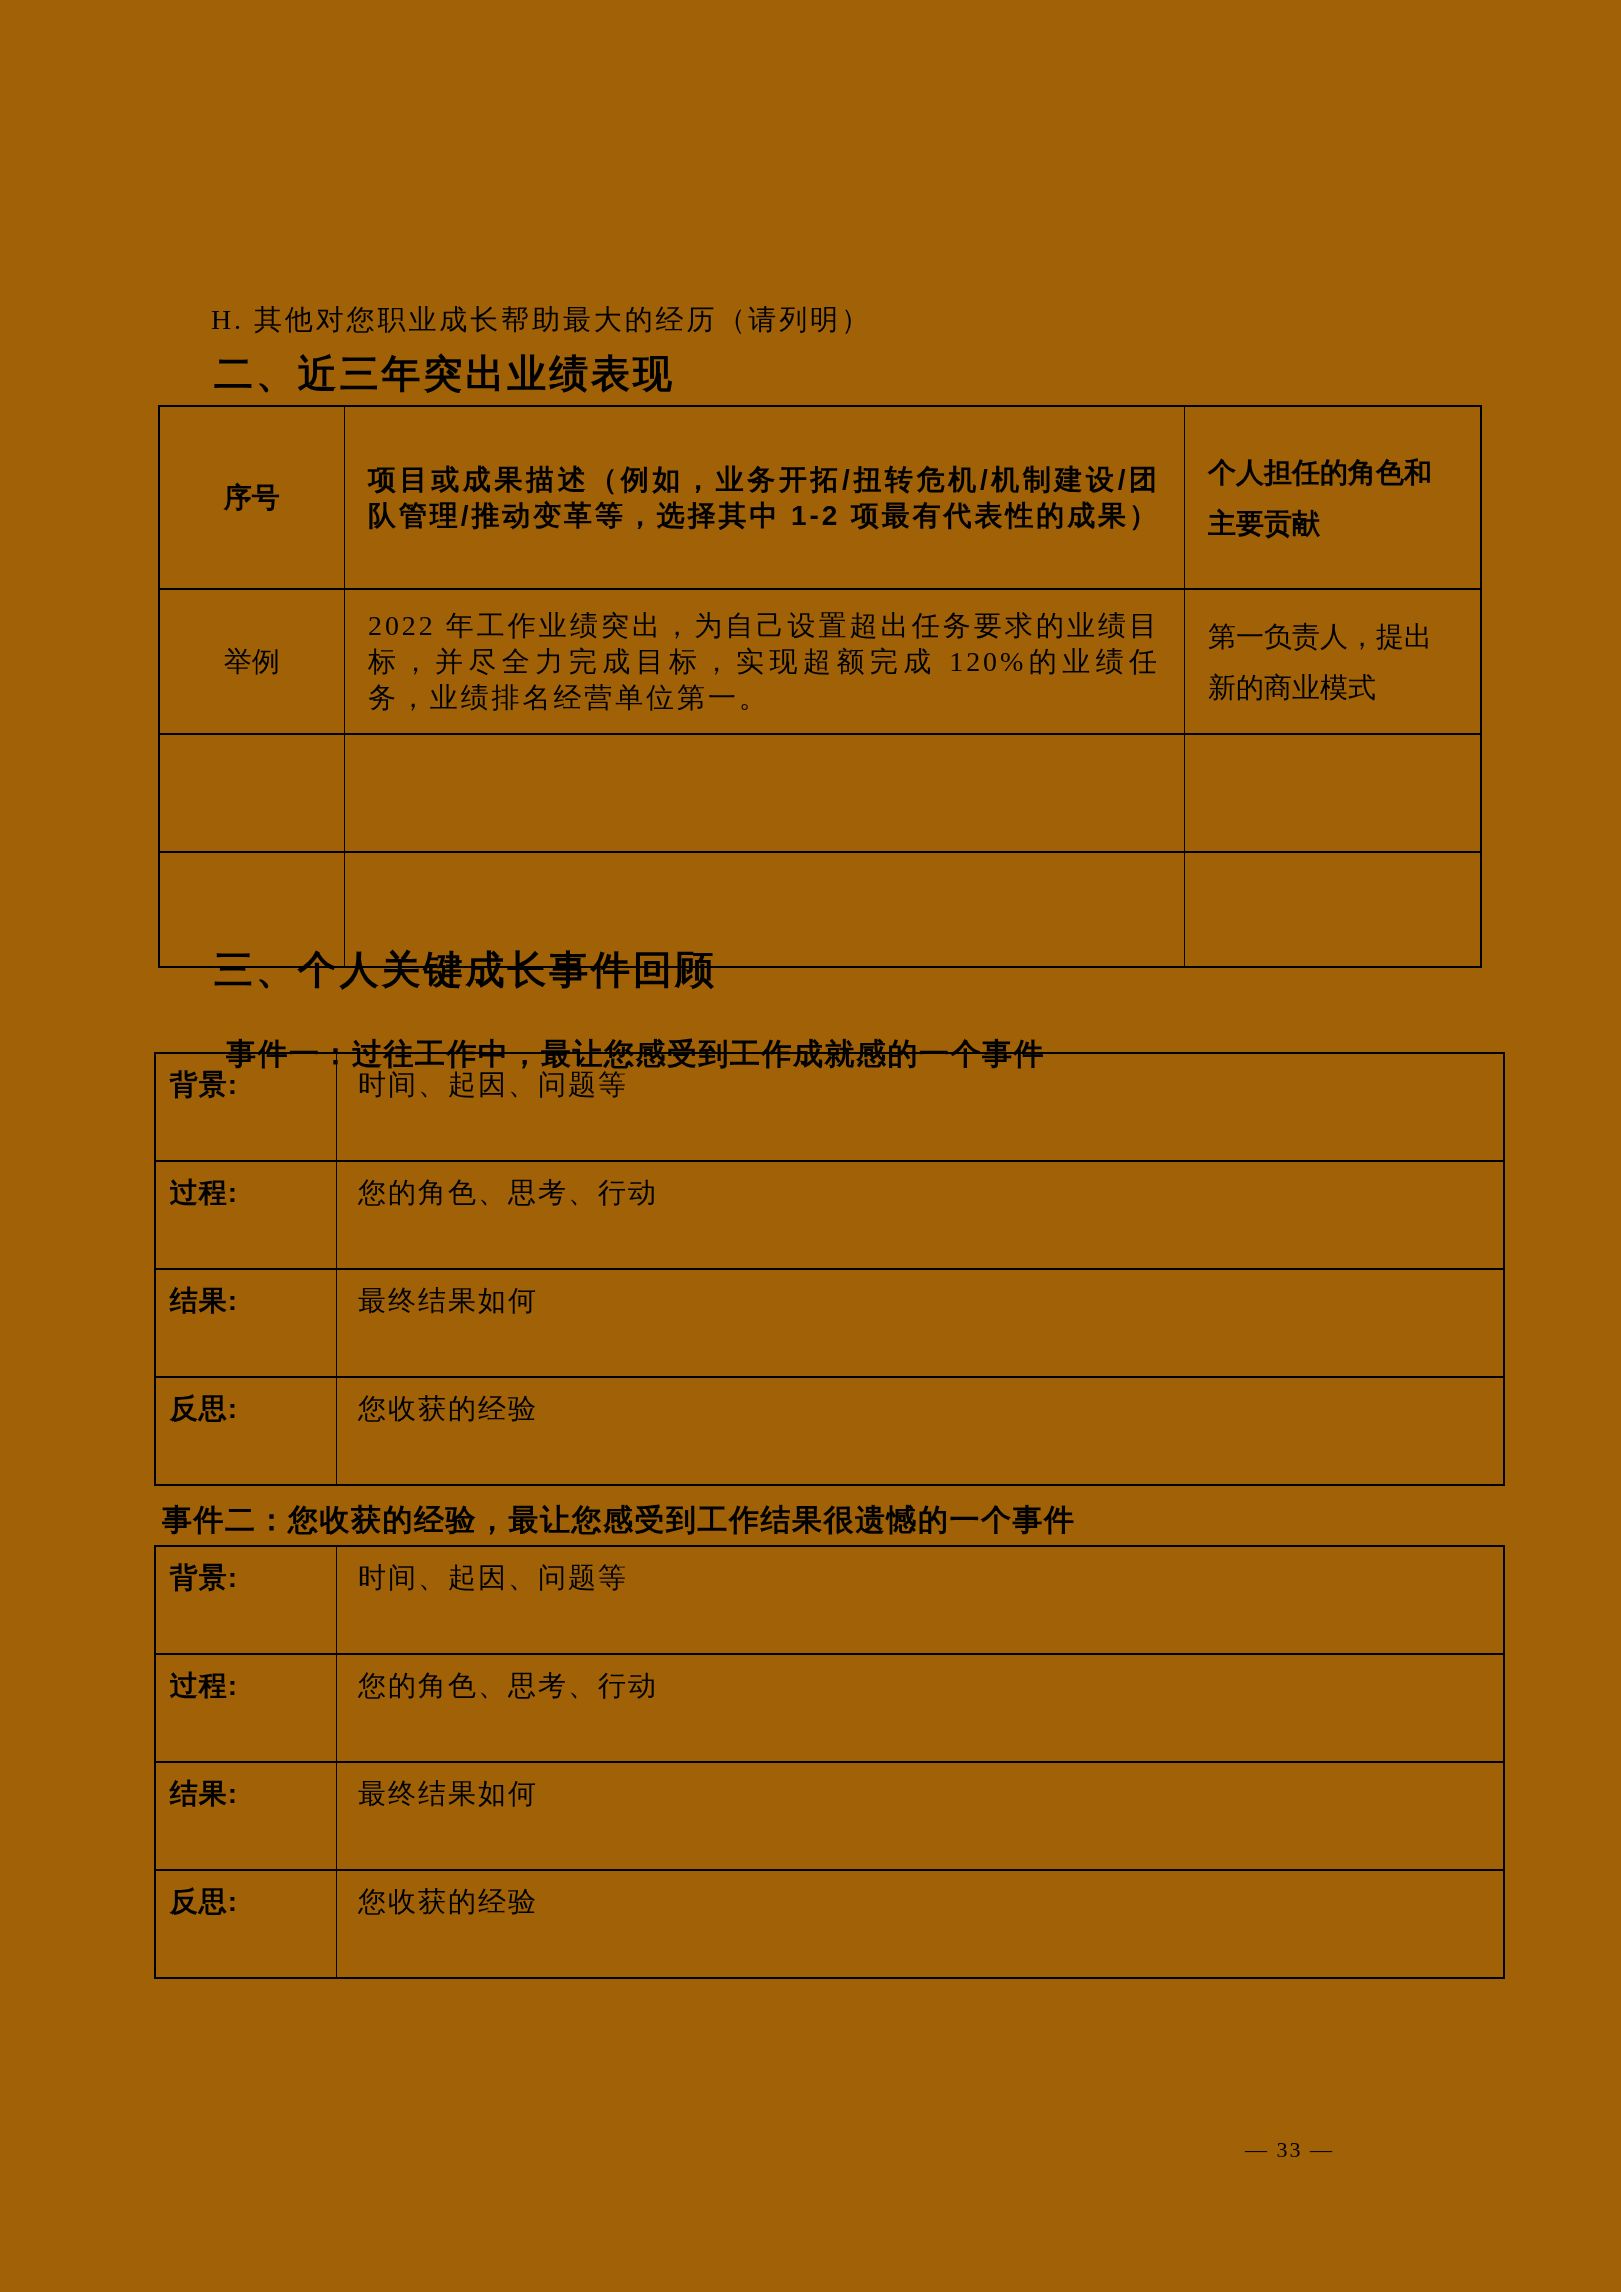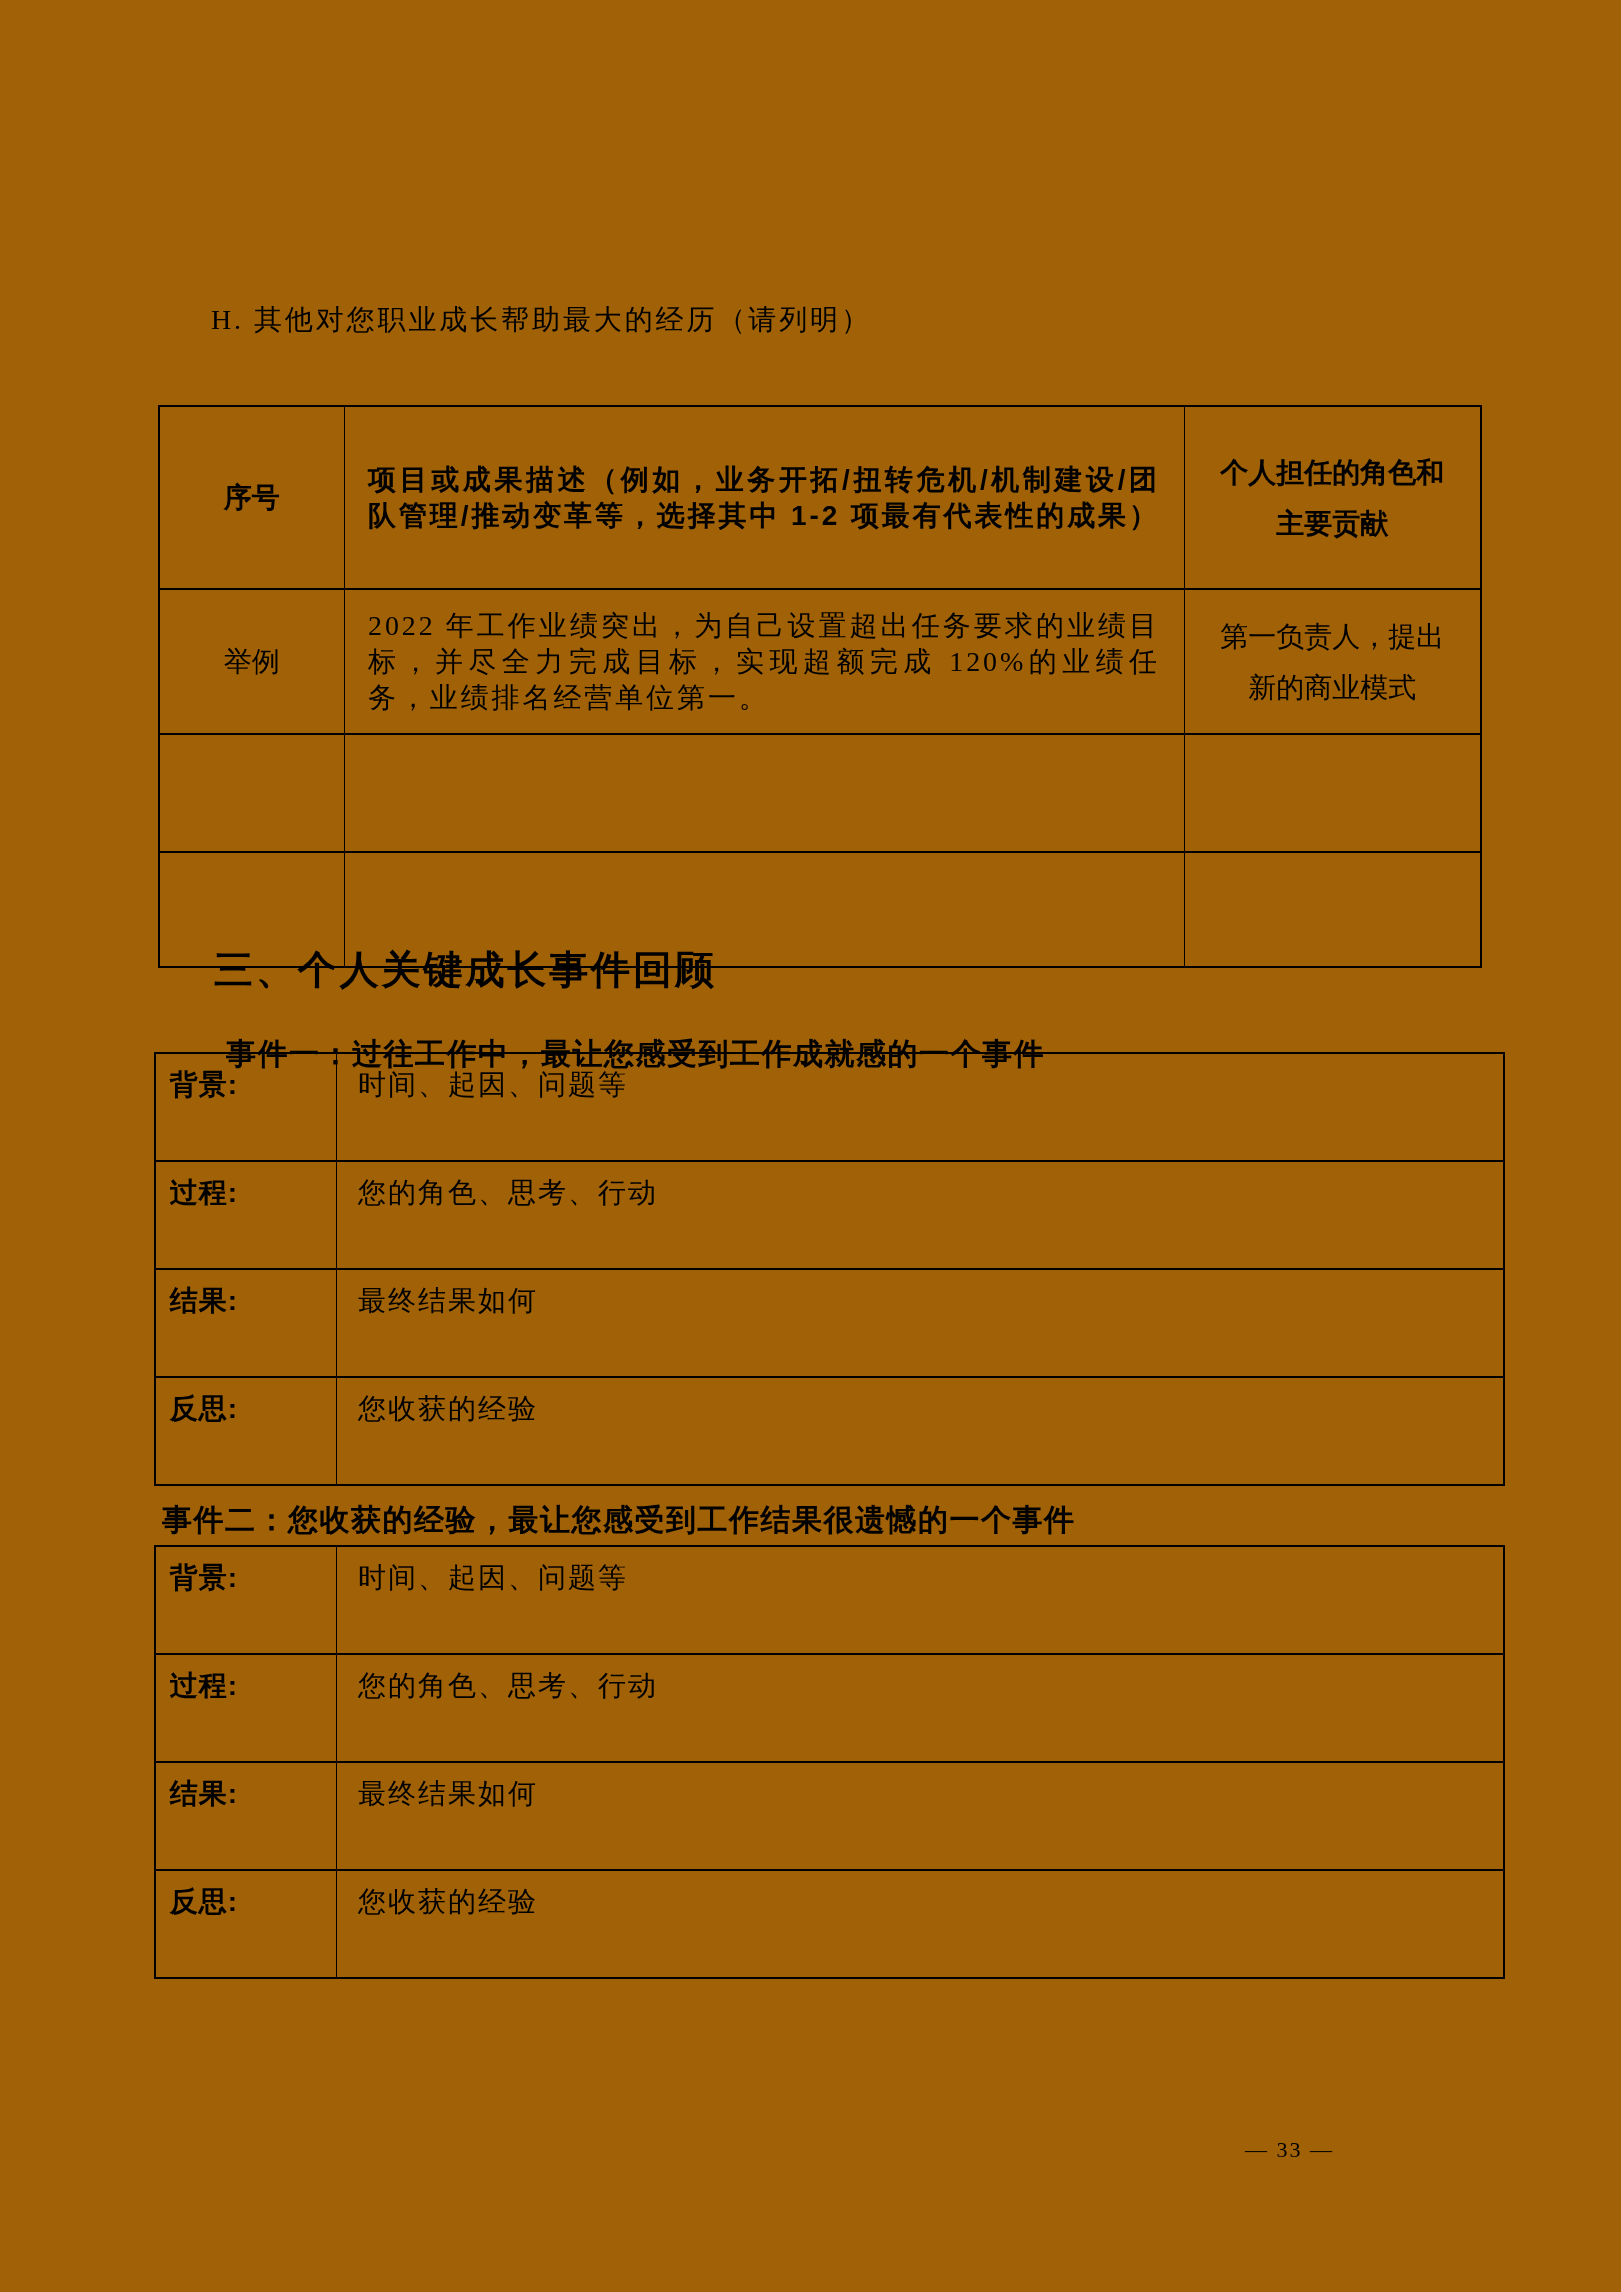--- a/index.html
+++ b/index.html
@@ -41,21 +41,21 @@
     border:1px solid #000;border-top-width:2px;border-bottom-width:2px;
     padding:0;vertical-align:middle;font-size:28px;overflow:hidden;
   }
   .t1 tr:last-child td{border-bottom:2.9px solid #000;}
   .t1 .row-h{height:183px;}
   .t1 .row-ex{height:145px;}
   .t1 .row-e1{height:118px;}
   .t1 .row-e2{height:115px;}
   .t1 .c-no{text-align:center;}
   .t1 .c-desc{padding:0 23.5px;line-height:36px;letter-spacing:2.9px;text-align:justify;}
-  .t1 .c-role{padding:0 23.5px;line-height:51px;text-align:center;}
+  .t1 .c-role{padding:0 23.5px;line-height:51px;}
   .t1 .hdr{font-family:"Liberation Sans","DejaVu Sans",sans-serif;font-weight:bold;}
 
   
   .et{position:absolute;left:154px;width:1350px;border:2px solid #000;}
   .et-1{top:1052px;}
   .et-2{top:1545px;}
   .et td{
     border:1px solid #000;border-top-width:2px;border-bottom-width:2px;
     padding:0;vertical-align:top;font-size:28px;overflow:hidden;
   }
@@ -72,20 +72,21 @@
     font-size:22px;letter-spacing:2px;white-space:nowrap;
   }
 </style>
 </head>
 <body>
 
 <div class="page">
 
   <div class="intro-line serif">H. 其他对您职业成长帮助最大的经历（请列明）</div>
 
+  <div class="sec-title sec2-title">二、近三年突出业绩表现</div>
 
   <table class="t1 serif">
     <colgroup>
       <col style="width:185px">
       <col style="width:840px">
       <col style="width:297px">
     </colgroup>
     <tbody>
       <tr class="row-h">
         <td class="c-no hdr">序号</td>

